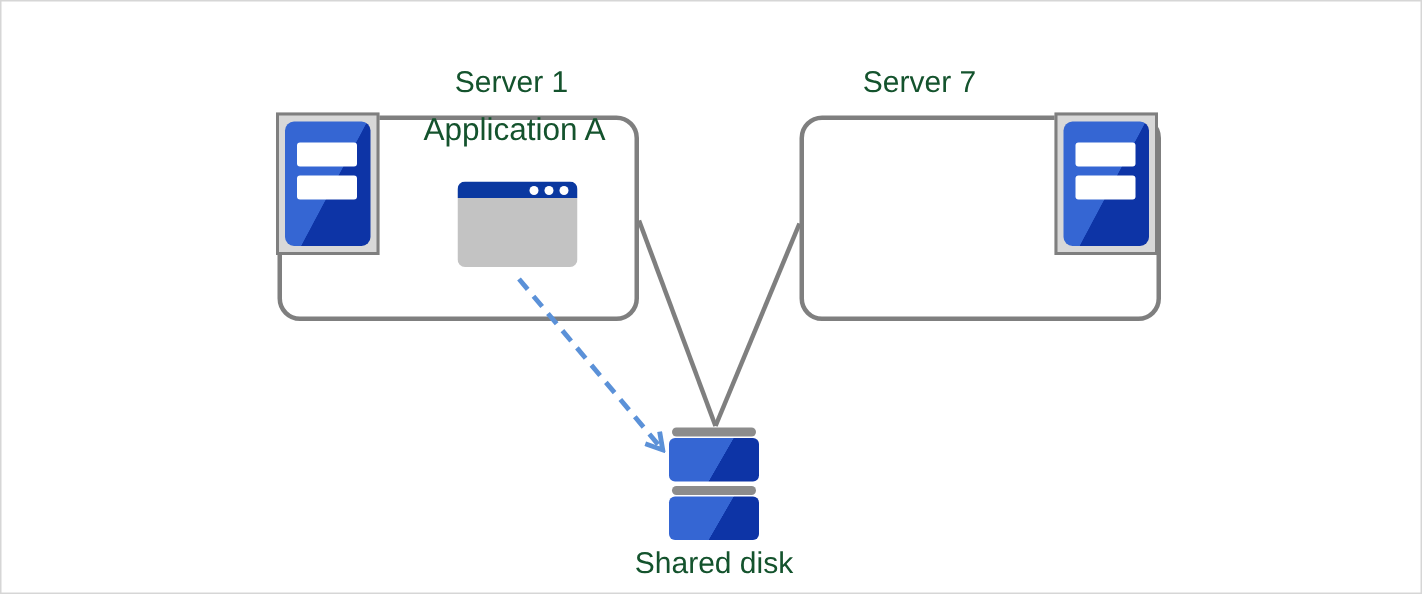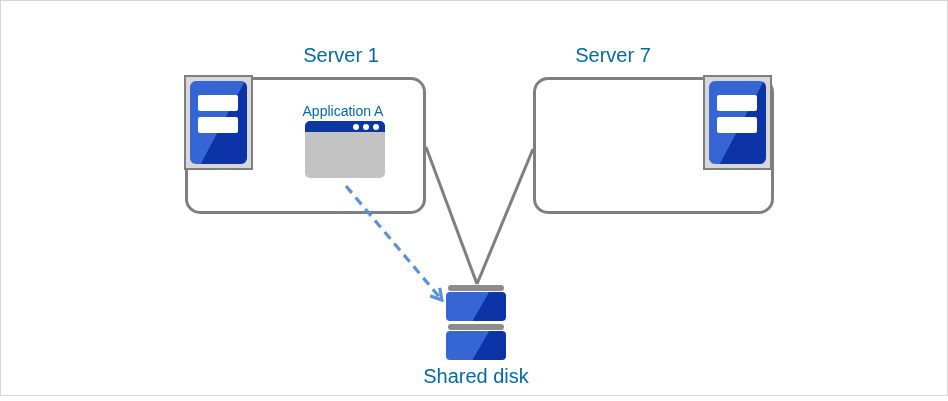--- a/index.html
+++ b/index.html
@@ -11,26 +11,26 @@
     font-family:"Liberation Sans", sans-serif;
     overflow:hidden;
   }
   .frame{
     position:absolute;left:0;top:0;width:946px;height:394px;
     border:1px solid #d6d6d6;
   }
   
   .label{
     position:absolute;
-    font-size:20px;line-height:22px;color:#0369a1;
+    font-size:20px;line-height:22px;color:#14532d;
     text-align:center;white-space:nowrap;
   }
   .server1-label{left:256px;top:44px;width:170px;}
   .server2-label{left:528px;top:44px;width:170px;}
-  .app-label{left:258px;top:100px;width:170px;font-size:14px;}
+  .app-label{left:258px;top:76px;width:170px;font-size:21px;}
   .disk-label{left:391px;top:365px;width:170px;}
   
   .server-box{
     position:absolute;
     width:241px;height:137px;
     border:3px solid var(--line-gray);
     border-radius:15px;
     background:#fff;
     box-sizing:border-box;
   }

